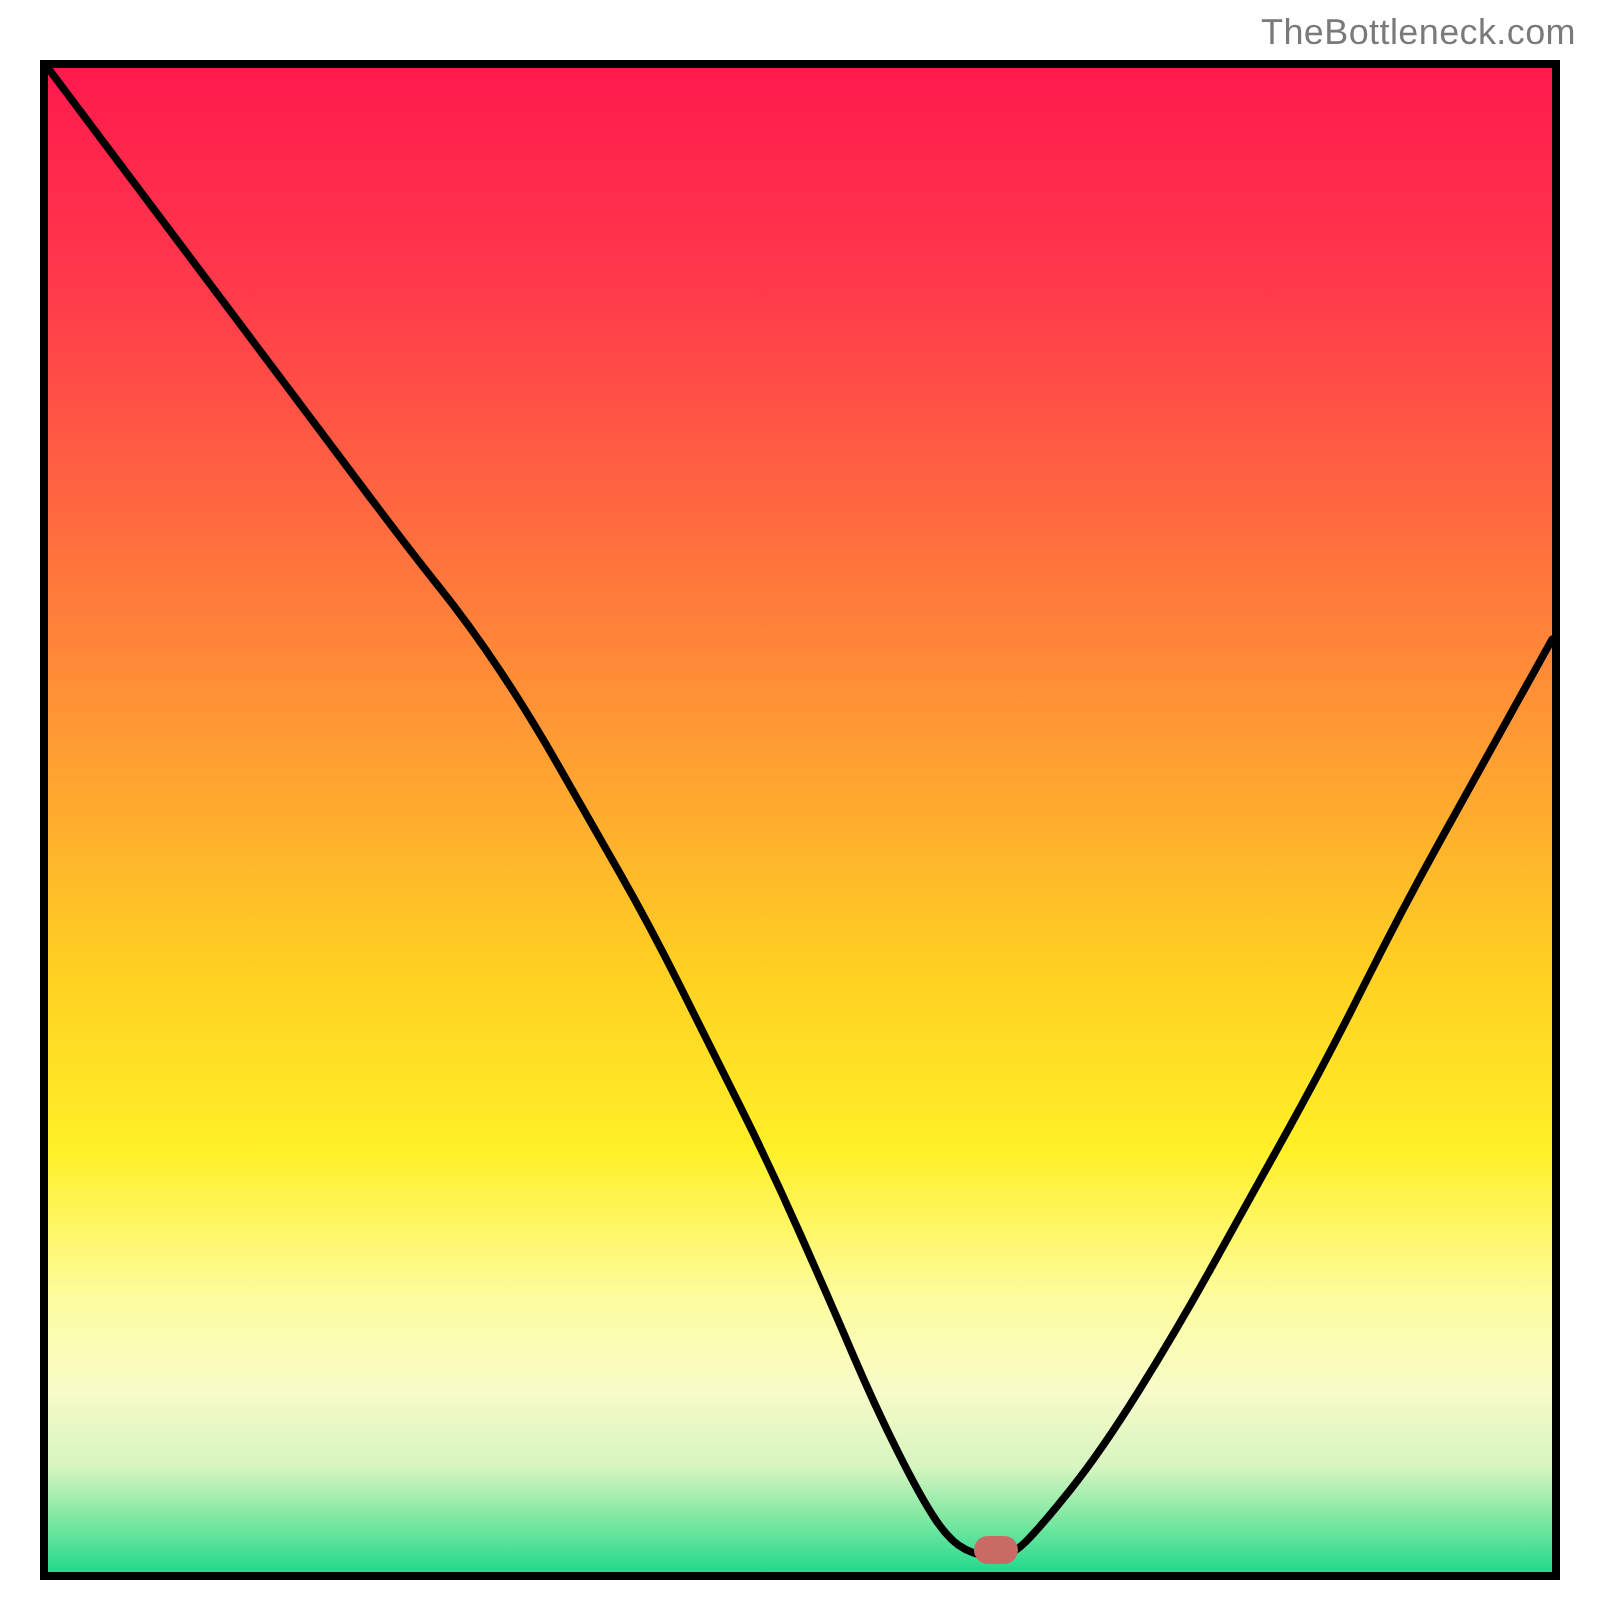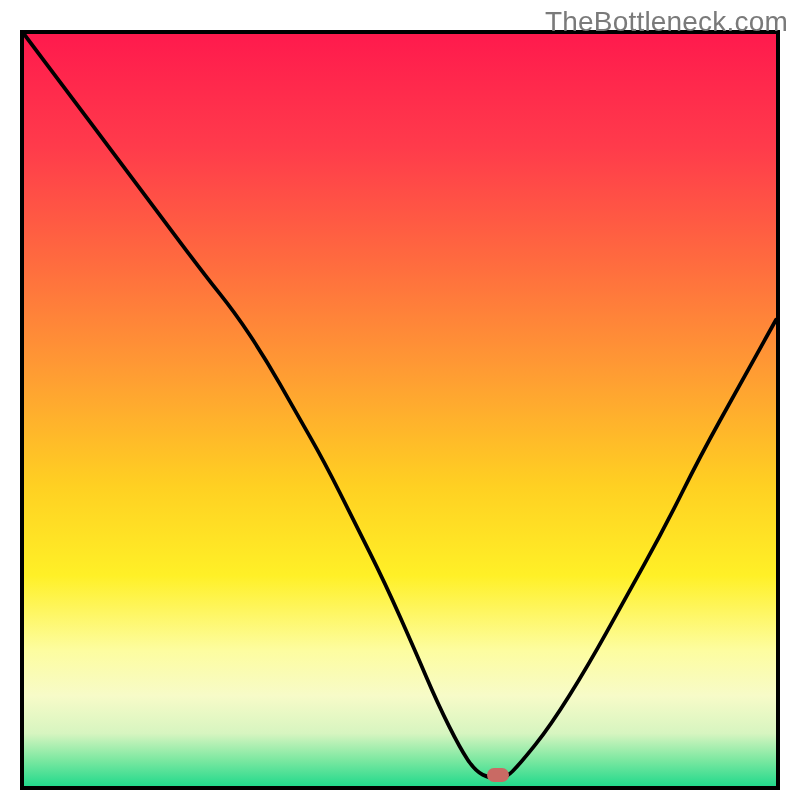--- a/index.html
+++ b/index.html
@@ -14,21 +14,21 @@
     position: relative;
     width: 800px;
     height: 800px;
     box-sizing: border-box;
   }
   .watermark {
     position: absolute;
     top: 6px;
     right: 12px;
     color: #7a7a7a;
-    font-size: 28px;
+    font-size: 18px;
     letter-spacing: 0.2px;
     z-index: 10;
   }
   .plot-area {
     position: absolute;
     left: 20px;
     top: 30px;
     width: 760px;
     height: 760px;
     border: 4px solid #000;

